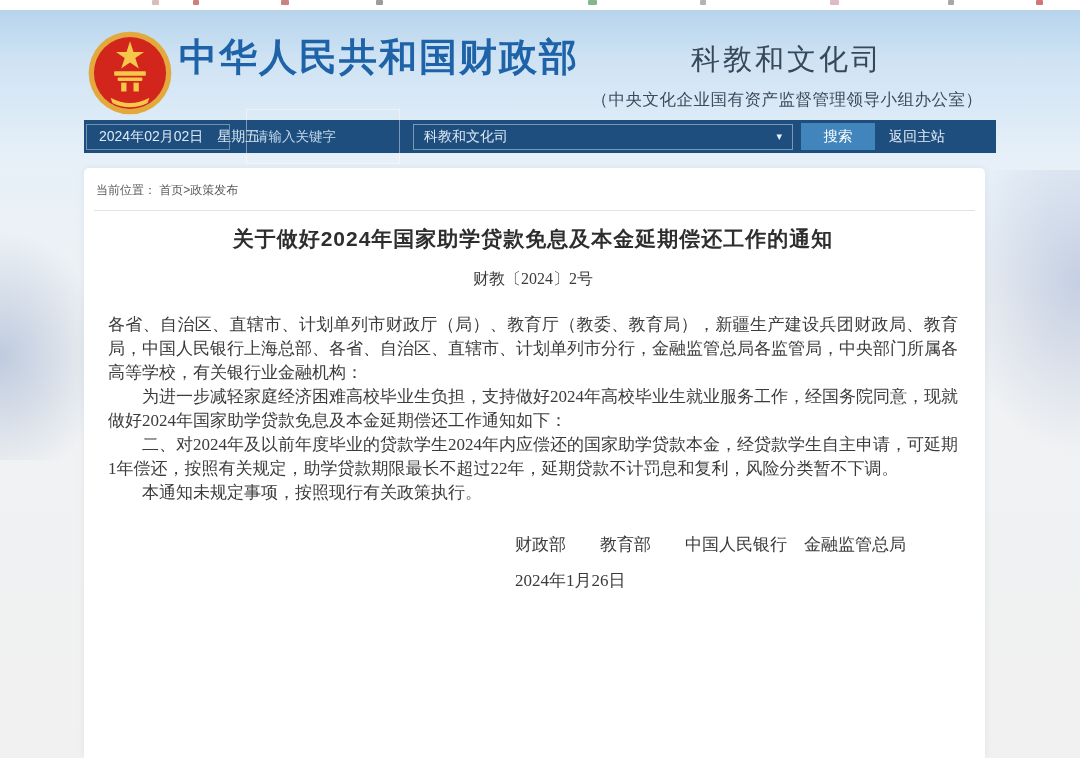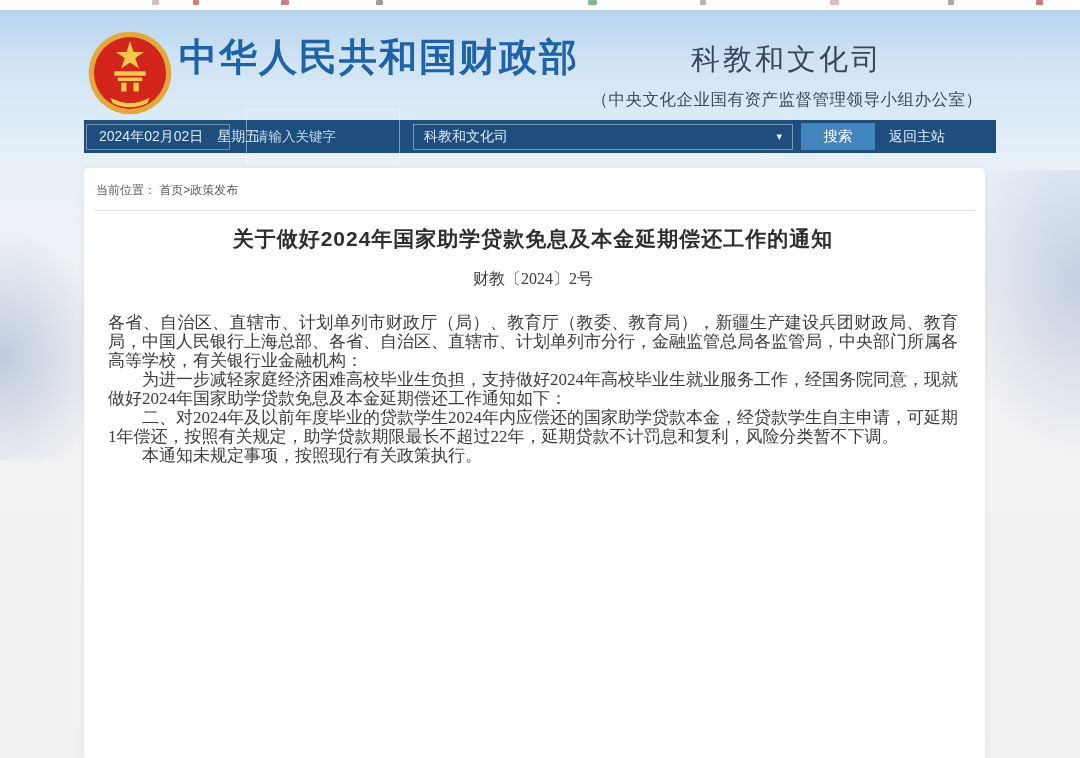--- a/index.html
+++ b/index.html
@@ -51,21 +51,21 @@
   .breadcrumb .crumb-path { cursor:pointer; }
   .divider { height:1px; background:#e3e3e3; margin:0 10px; }
 
   article { padding:0 27px 0 24px; }
   .doc-title { margin-top:14px; text-align:center; font-size:21px; font-weight:bold; color:#2e2e2e;
     letter-spacing:1px; }
   .doc-num { margin-top:16px; text-align:center; font-size:16px; color:#3b3b3b;
     font-family:"Liberation Serif","DejaVu Serif",serif; }
 
   .doc-body { margin-top:23px; font-family:"Liberation Serif","DejaVu Serif",serif;
-    font-size:17px; color:#3b3b3b; line-height:19px; text-align:justify; }
+    font-size:17px; color:#3b3b3b; line-height:24px; text-align:justify; }
   .doc-body p.indent { text-indent:2em; }
 
   .sig-wrap { margin-top:22px; text-align:right; padding-right:52px;
     font-family:"Liberation Serif","DejaVu Serif",serif; font-size:17px; color:#3b3b3b; }
   .sig-block { display:inline-block; text-align:left; line-height:36px; }
 </style>
 </head>
 <body>
 
 <div class="screen">
@@ -129,18 +129,20 @@
 
       <div class="doc-body">
         <p>各省、自治区、直辖市、计划单列市财政厅（局）、教育厅（教委、教育局），新疆生产建设兵团财政局、教育局，中国人民银行上海总部、各省、自治区、直辖市、计划单列市分行，金融监管总局各监管局，中央部门所属各高等学校，有关银行业金融机构：</p>
         <p class="indent">为进一步减轻家庭经济困难高校毕业生负担，支持做好2024年高校毕业生就业服务工作，经国务院同意，现就做好2024年国家助学贷款免息及本金延期偿还工作通知如下：</p>
         <p class="indent">二、对2024年及以前年度毕业的贷款学生2024年内应偿还的国家助学贷款本金，经贷款学生自主申请，可延期1年偿还，按照有关规定，助学贷款期限最长不超过22年，延期贷款不计罚息和复利，风险分类暂不下调。</p>
         <p class="indent">本通知未规定事项，按照现行有关政策执行。</p>
       </div>
 
       <div class="sig-wrap">
         <div class="sig-block">
+          <div>财政部　　教育部　　中国人民银行　金融监管总局</div>
+          <div>2024年1月26日</div>
         </div>
       </div>
     </article>
   </main>
 
 </div>
 
 </body></html>

